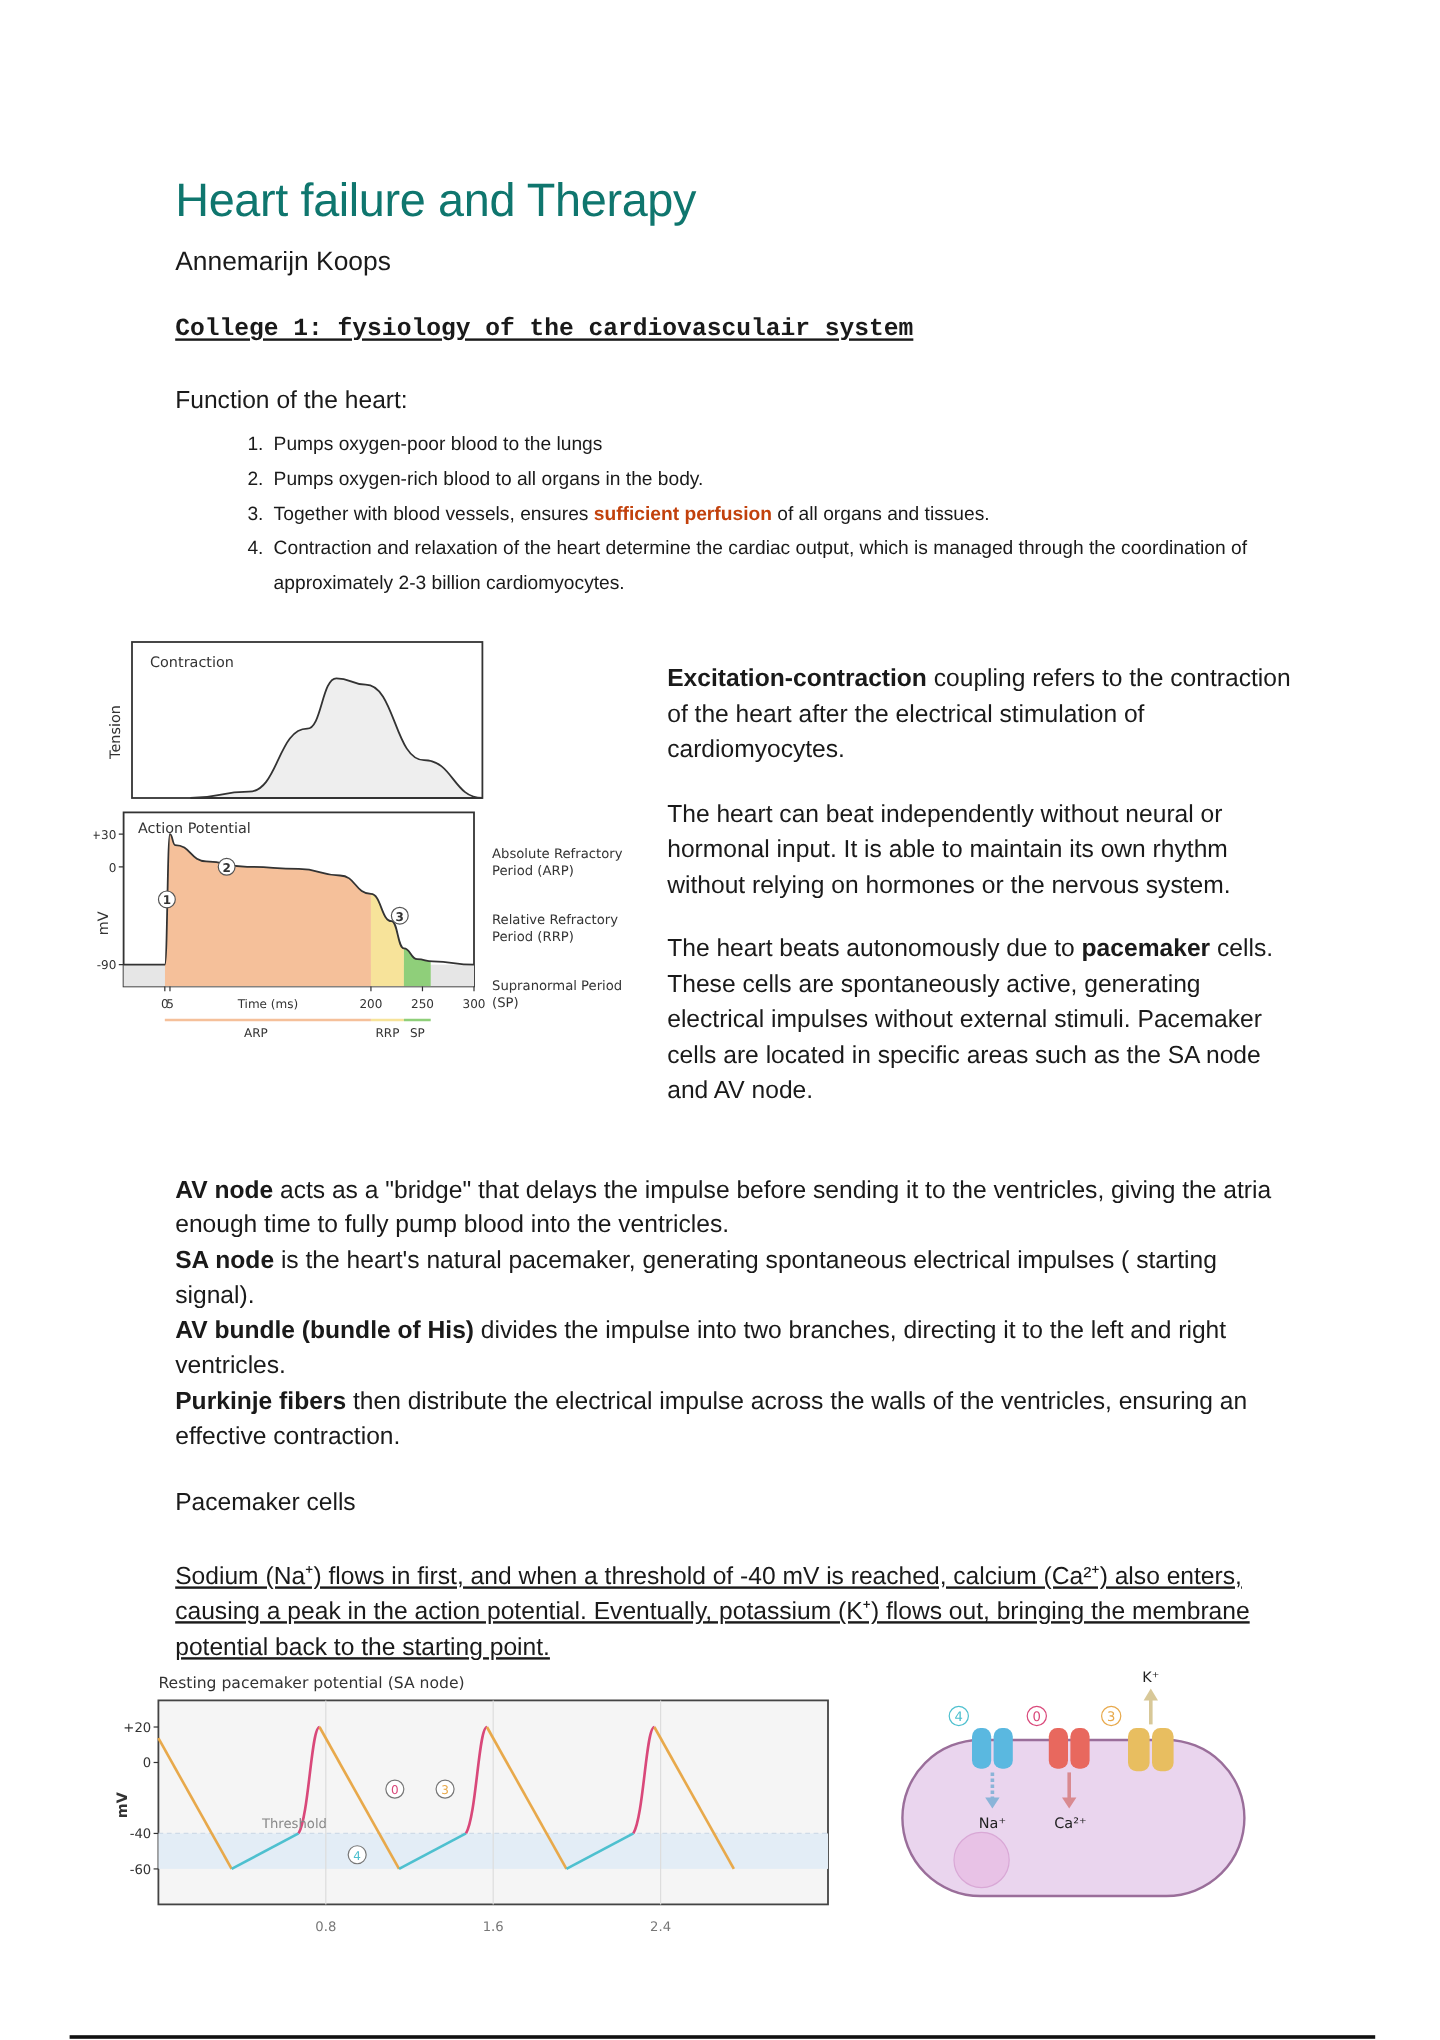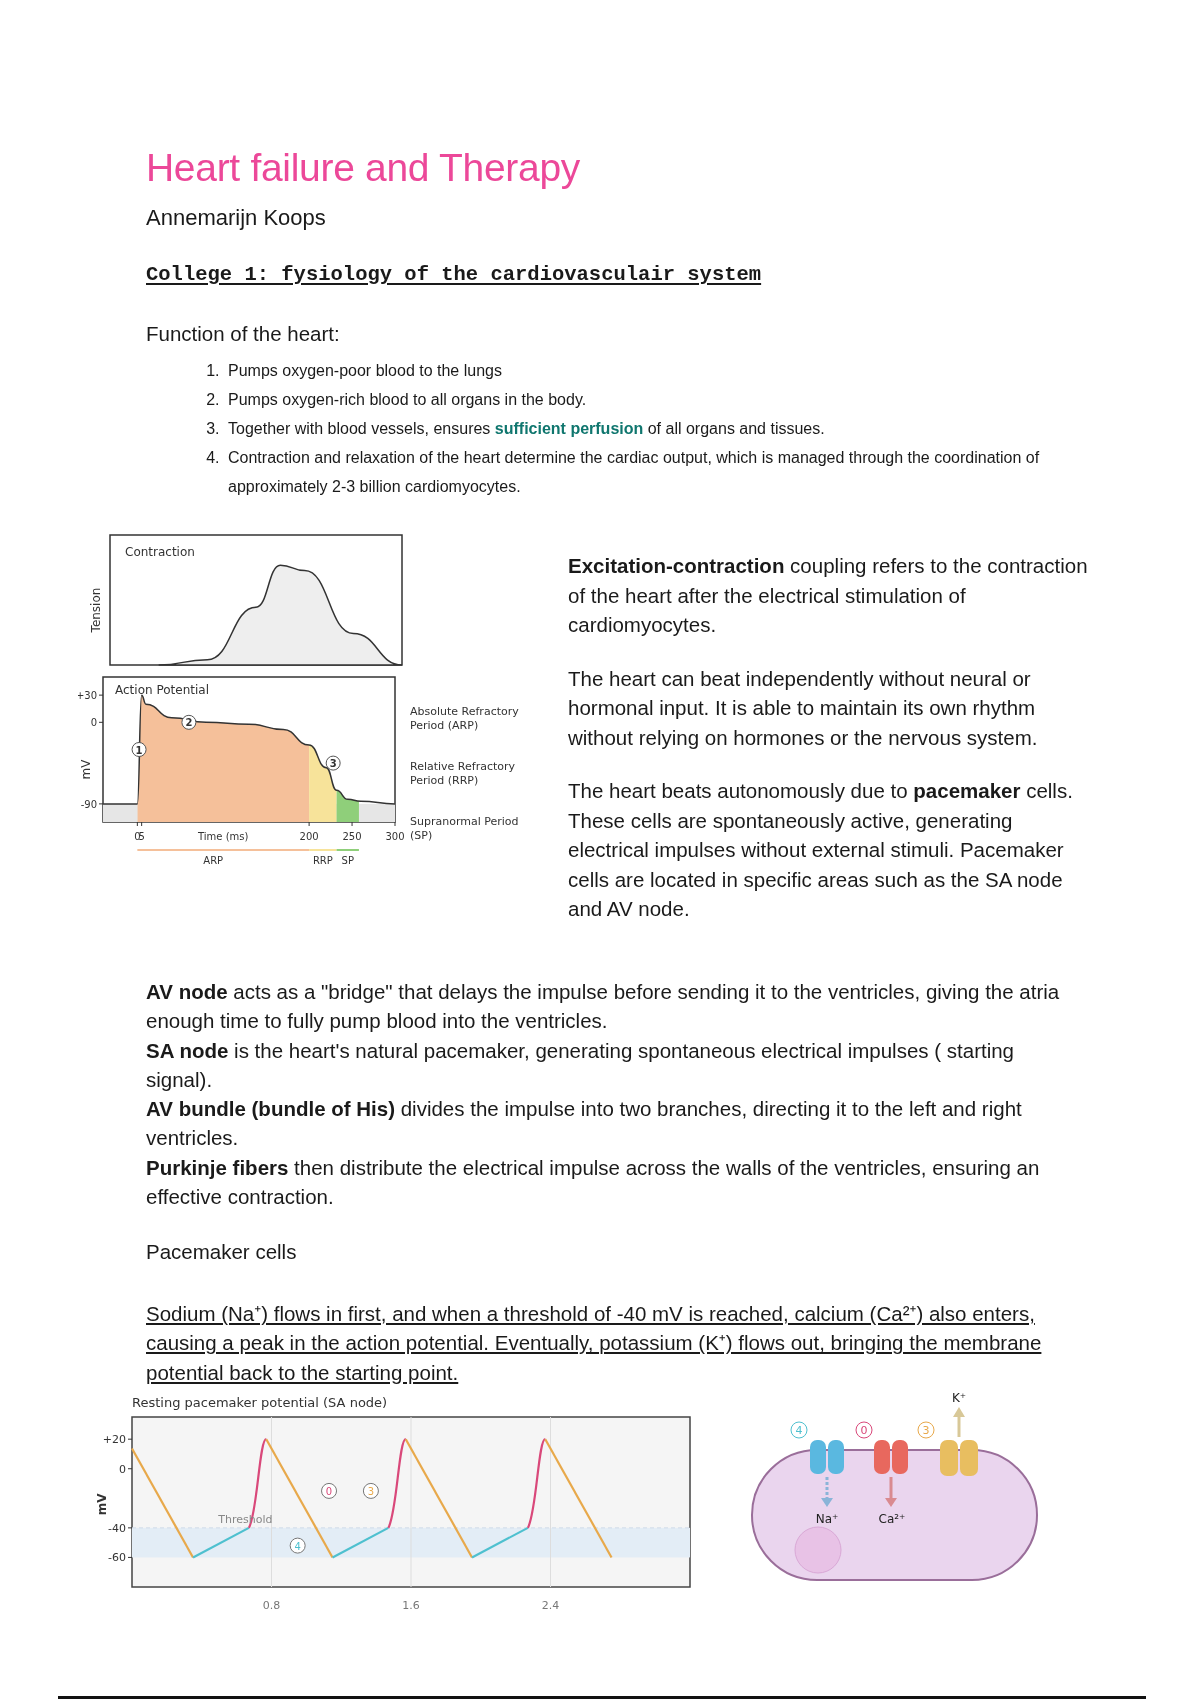--- a/index.html
+++ b/index.html
@@ -1,25 +1,25 @@
 <!DOCTYPE html>
 <html><head>
 <meta charset="utf-8">
 <style>
   html,body{margin:0;padding:0;background:#ffffff;}
   body{width:1200px;height:1700px;position:relative;overflow:hidden;font-family:"Liberation Sans",sans-serif;color:#1a1a1a;}
   .abs{position:absolute;}
-  h1{position:absolute;left:146px;top:146px;margin:0;font-weight:400;font-size:39px;letter-spacing:-0.3px;color:#ec4899;}
+  h1{position:absolute;left:146px;top:146px;margin:0;font-weight:400;font-size:39px;letter-spacing:-0.3px;color:#0f766e;}
   .author{left:146px;top:205px;font-size:22px;}
   .college{left:146px;top:263px;font-size:20.5px;font-weight:700;text-decoration:underline;text-underline-offset:3px;font-family:Liberation Mono, monospace;}
   .func{left:146px;top:322px;font-size:20.5px;}
   ol.fl{position:absolute;left:178px;top:350px;margin:6px;padding:0 0 0 40px;font-size:16px;line-height:29px;width:880px;}
   ol.fl li{padding-left:4px;}
-  .pink{color:#0f766e;font-weight:700;}
-  .right-text{left:568px;top:551px;width:520px;font-size:20.5px;line-height:29.5px;}
+  .pink{color:#c2410c;font-weight:700;}
+  .right-text{left:556px;top:551px;width:520px;font-size:20.5px;line-height:29.5px;}
   .right-text p{margin:0 0 24px 0;}
   .nodes{left:146px;top:977px;width:930px;font-size:20.5px;line-height:29.3px;}
   .nodes p{margin:0;}
   .pm-head{left:146px;top:1240px;font-size:20.5px;text-underline-offset:3px;}
   .pm-text{left:146px;top:1299px;width:930px;font-size:20.5px;line-height:29.3px;text-decoration:underline;}
   .chart-label{font-family:"DejaVu Sans",sans-serif;fill:#333;}
   .bottom-rule{left:58px;top:1696px;width:1088px;height:3px;background:#111;}
 </style>
 </head>
 <body>

